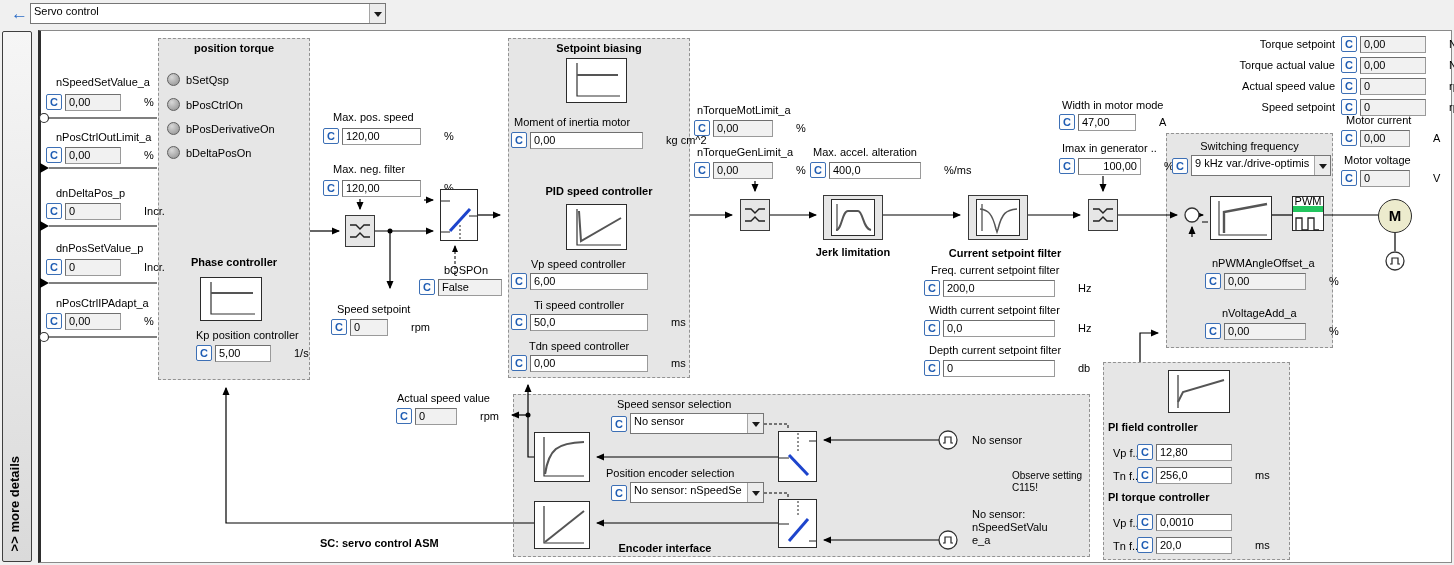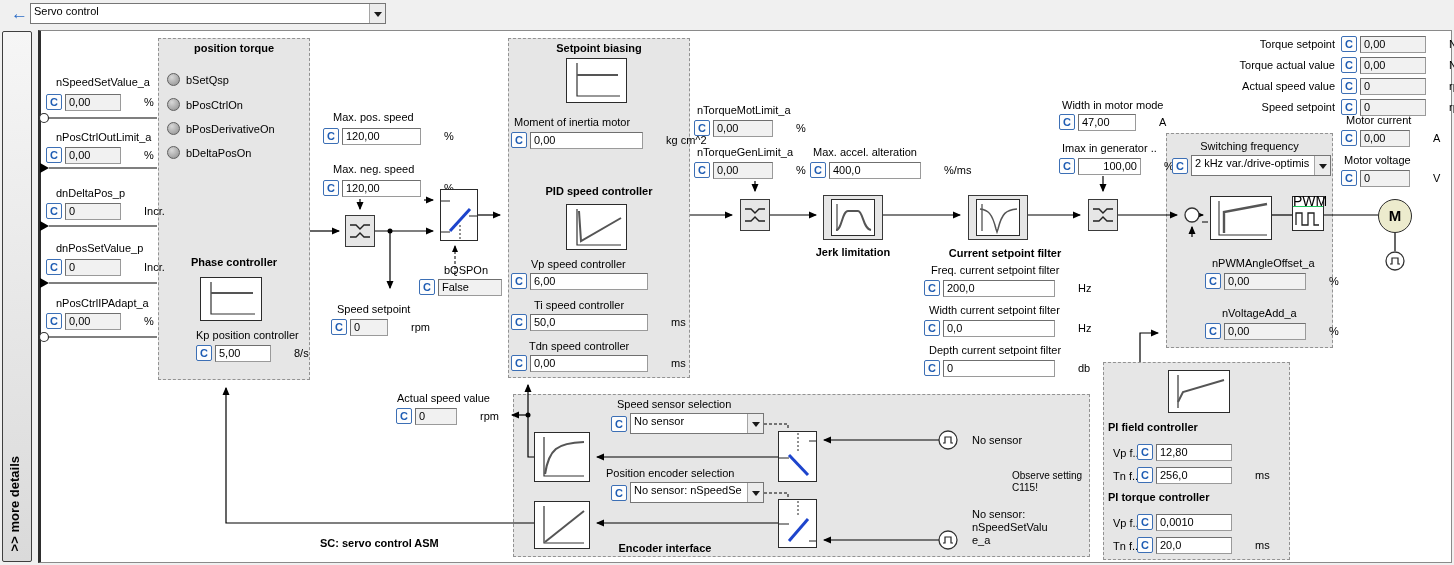--- a/index.html
+++ b/index.html
@@ -195,30 +195,30 @@
 <div class="blk" style="left:200px;top:277px;width:62px;height:44px;">
   <svg width="60" height="42">
     <path d="M10,4 V36 H54" stroke="#333" stroke-width="1.2" fill="none"></path>
     <path d="M10,15 H52" stroke="#555" stroke-width="2" fill="none"></path>
   </svg>
 </div>
 <div class="lbl" style="left:196px;top:329px;">Kp position controller</div>
 <div class="row" style="left:196px;top:345px;">
   <span class="cbtn">C</span>
   <span class="fld" style="width:56px;">5,00</span>
-  <span class="unit">8/s</span>
+  <span class="unit">1/s</span>
 </div>
 
 <div class="lbl" style="left:333px;top:111px;">Max. pos. speed</div>
 <div class="row" style="left:323px;top:128px;">
   <span class="cbtn">C</span>
   <span class="fld" style="width:79px;">120,00</span>
   <span class="unit">%</span>
 </div>
-<div class="lbl" style="left:333px;top:163px;">Max. neg. speed</div>
+<div class="lbl" style="left:333px;top:163px;">Max. neg. filter</div>
 <div class="row" style="left:323px;top:180px;">
   <span class="cbtn">C</span>
   <span class="fld" style="width:79px;">120,00</span>
   <span class="unit">%</span>
 </div>
 <div class="gblk" style="left:345px;top:215px;width:30px;height:32px;">
   <svg width="28" height="30">
     <path d="M4,9 L10,9 L14,13 L18,9 L24,9" stroke="#222" stroke-width="1.4" fill="none"></path>
     <path d="M4,21 L10,21 L14,17 L18,21 L24,21" stroke="#222" stroke-width="1.4" fill="none"></path>
   </svg>
@@ -392,31 +392,31 @@
 <div class="lbl" style="left:1344px;top:154px;">Motor voltage</div>
 <div class="row" style="left:1341px;top:170px;">
   <span class="cbtn">C</span>
   <span class="fld ro" style="width:50px;">0</span>
   <span class="unit">V</span>
 </div>
 
 <div class="lbl ctr" style="left:1166px;top:140px;width:167px;">Switching frequency</div>
 <div class="cbtn" style="position:absolute;left:1172px;top:158px;">C</div>
 <div class="dd" style="left:1191px;top:155px;width:140px;">
-  <span class="txt">2 kHz var./drive-optimis</span>
+  <span class="txt">9 kHz var./drive-optimis</span>
   <span class="dbtn"></span>
 </div>
 <div class="blk" style="left:1210px;top:196px;width:62px;height:44px;">
   <svg width="60" height="42">
     <path d="M8,4 V38 H56" stroke="#333" stroke-width="1.1" fill="none"></path>
     <path d="M13,36 V15 L56,7" stroke="#555" stroke-width="2.4" fill="none"></path>
   </svg>
 </div>
 <div class="blk" style="left:1292px;top:196px;width:32px;height:35px;">
-  <div class="ctr" style="font-size:14px;line-height:9px;border-bottom:1px solid #22c55e;text-align:right;">PWM</div>
+  <div class="ctr" style="font-size:11px;line-height:9px;border-bottom:6px solid #22c55e;">PWM</div>
   <svg width="30" height="22">
     <path d="M3,18 V6 H9 V18 H15 V6 H21 V18 H26" stroke="#222" stroke-width="1.3" fill="none"></path>
   </svg>
 </div>
 <div class="lbl" style="left:1212px;top:257px;">nPWMAngleOffset_a</div>
 <div class="row" style="left:1205px;top:273px;">
   <span class="cbtn">C</span>
   <span class="fld ro" style="width:82px;">0,00</span>
   <span class="unit">%</span>
 </div>

